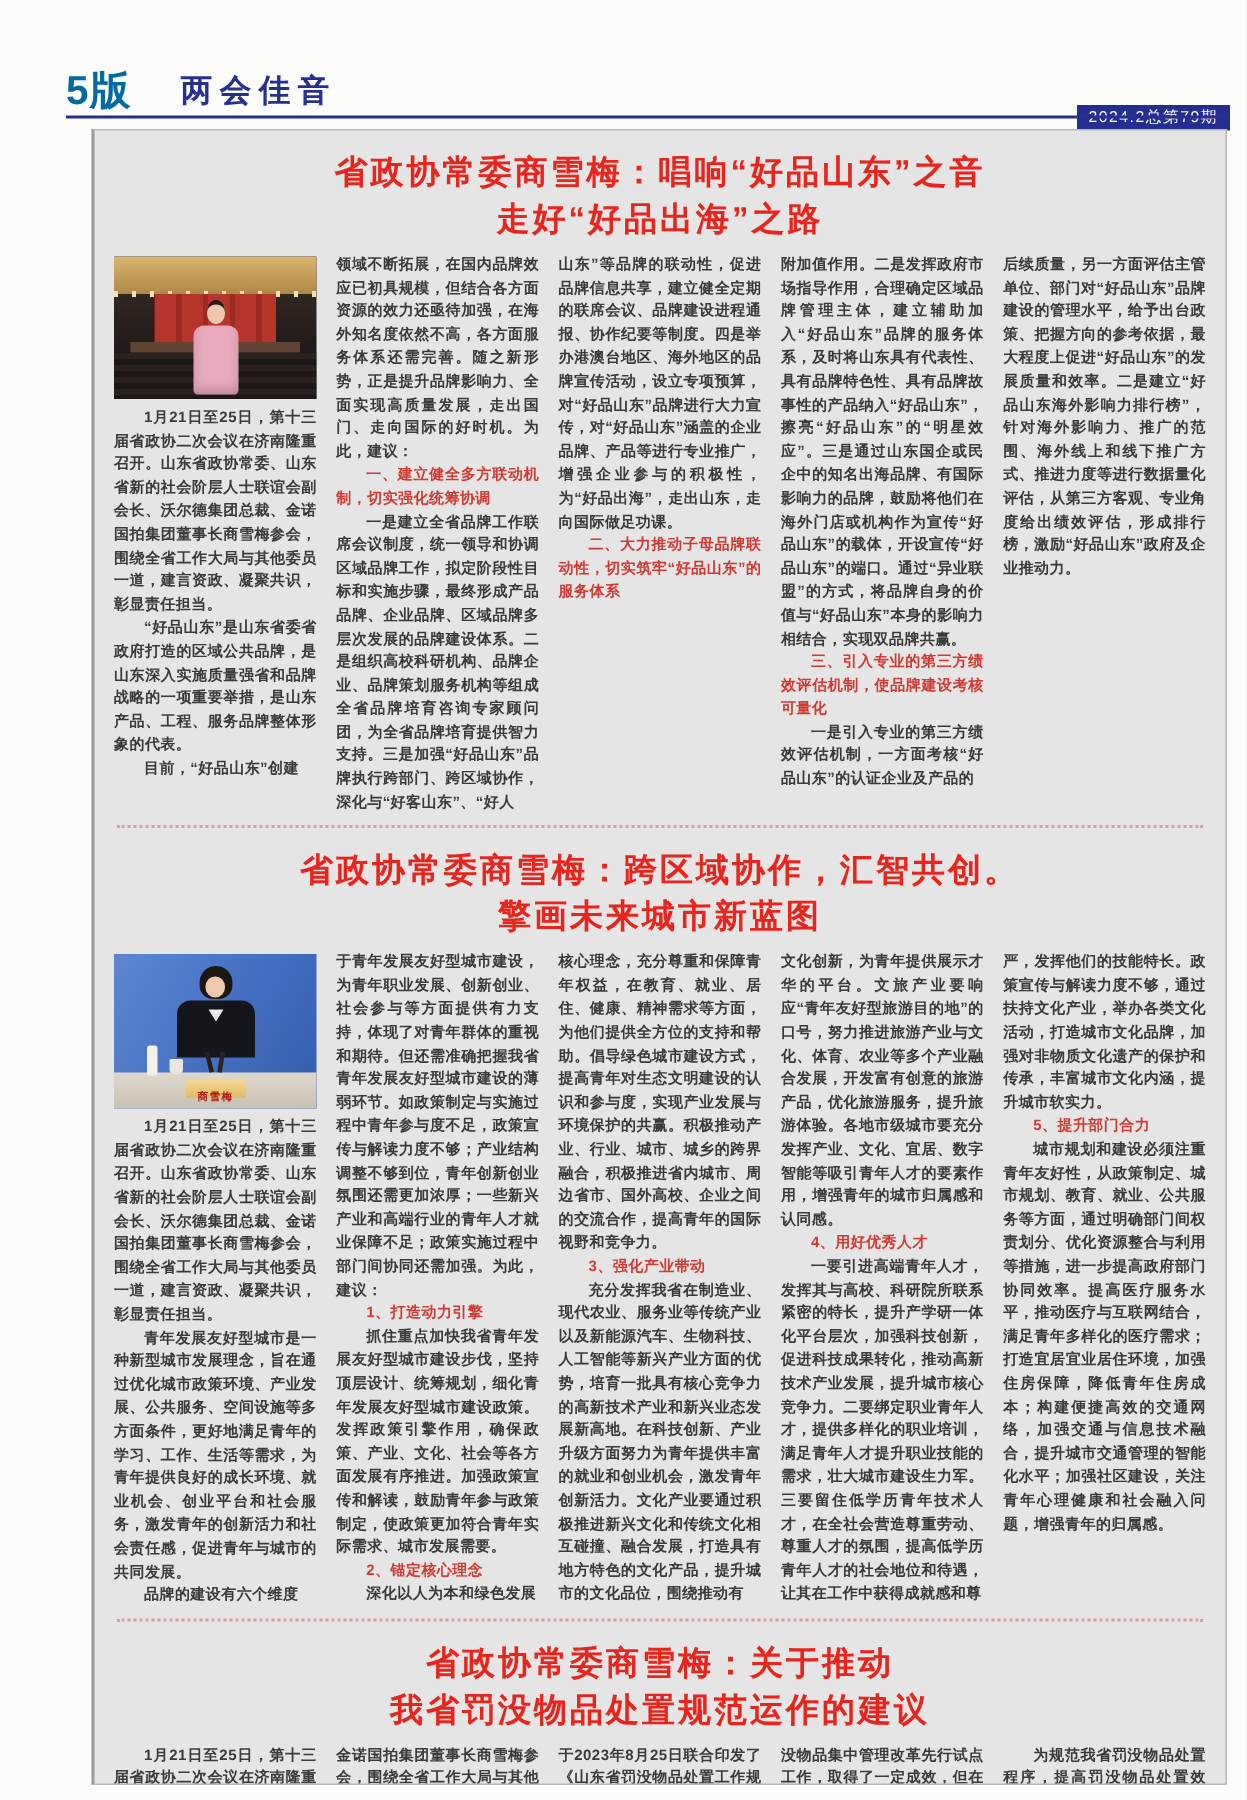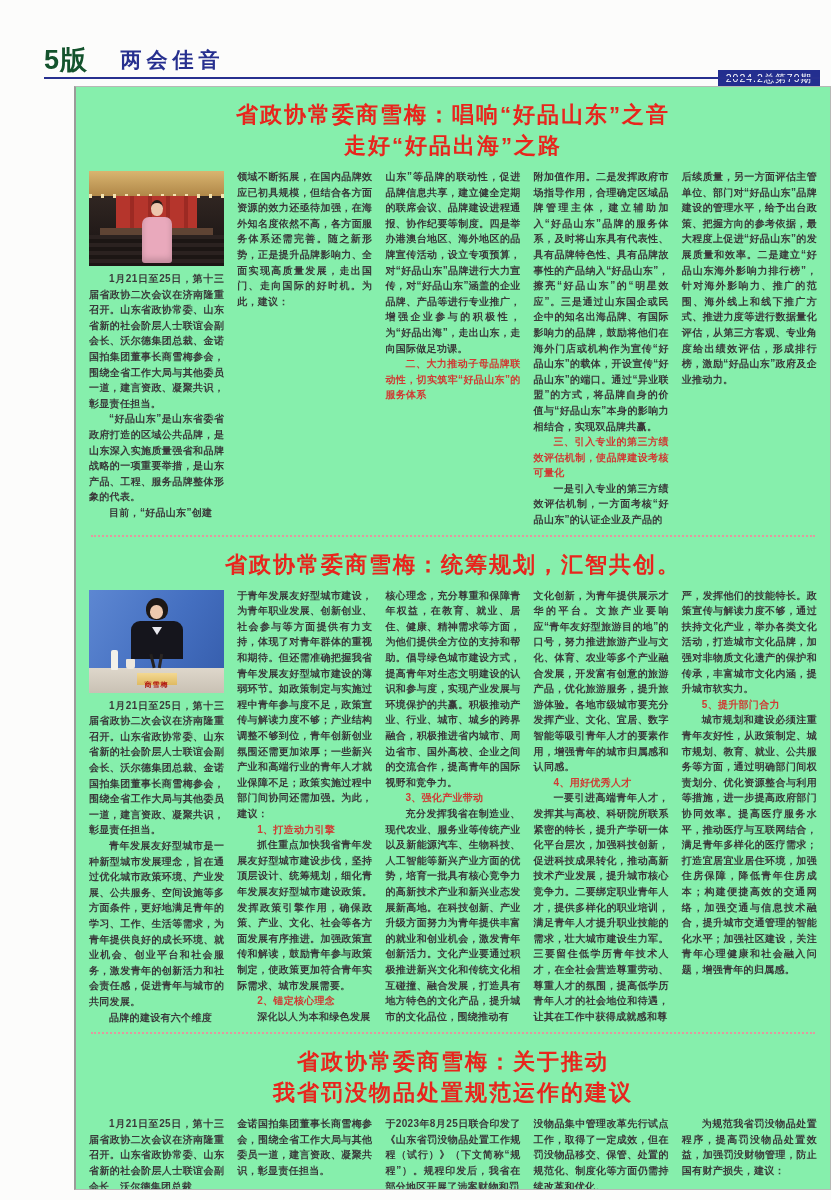--- a/index.html
+++ b/index.html
@@ -6,41 +6,41 @@
   body {
     width:831px; height:1200px; position:relative;
     background:#fcfcfb;
     font-family:"Liberation Sans", sans-serif;
     color:#3a3a3a;
     overflow:hidden;
   }
   
   .masthead { position:absolute; left:44px; top:42px; right:11px; height:34px; }
   .page-no {
-    font-size:27px; font-weight:900; color:#14532d; letter-spacing:1px;
+    font-size:27px; font-weight:900; color:#0369a1; letter-spacing:1px;
     vertical-align:middle;
   }
   .section-title {
     font-size:21px; font-weight:900; color:#27308f; letter-spacing:5px;
     margin-left:28px; vertical-align:middle;
   }
   .issue-badge {
     position:absolute; right:0; top:9px; height:17px; line-height:17px;
     background:#232e8f; color:#ffffff; font-size:10.5px; padding:0 8px;
     letter-spacing:1px;
     margin-top:19px;
   }
   .mast-rule { position:absolute; left:44px; right:11px; top:77px; height:2px; background:#27308f; }
 
   
   .content-box {
     position:absolute; left:61px; top:86px; width:757px; height:1104px;
     border:1px solid #b7b7b5; border-left:2px solid #9b9b99;
-    background:#86efac; box-sizing:border-box;
-    padding:0 13px; overflow:hidden;margin-left:13px;
+    background:#e5e5e5; box-sizing:border-box;
+    padding:0 13px; overflow:hidden;
   }
 
   .headline {
     margin:12px 0 8px 0; text-align:center;
     font-size:22px; line-height:31px; font-weight:900;
     color:#e8251d; letter-spacing:2px;
   }
 
   .cols { display:flex; gap:13px; margin-top:4px; }
   .col { flex:1 1 0; min-width:0; text-align:justify; }
@@ -127,41 +127,44 @@
       <div class="ph-head1"></div>
       <div class="ph-body1"></div>
     </div>
   </div>
           <p class="seg-p">1月21日至25日，第十三届省政协二次会议在济南隆重召开。山东省政协常委、山东省新的社会阶层人士联谊会副会长、沃尔德集团总裁、金诺国拍集团董事长商雪梅参会，围绕全省工作大局与其他委员一道，建言资政、凝聚共识，彰显责任担当。</p>
           <p class="seg-p">“好品山东”是山东省委省政府打造的区域公共品牌，是山东深入实施质量强省和品牌战略的一项重要举措，是山东产品、工程、服务品牌整体形象的代表。</p>
           <p class="seg-p">目前，“好品山东”创建</p>
         </div>
         <div class="col">
           <p class="seg-cont">领域不断拓展，在国内品牌效应已初具规模，但结合各方面资源的效力还亟待加强，在海外知名度依然不高，各方面服务体系还需完善。随之新形势，正是提升品牌影响力、全面实现高质量发展，走出国门、走向国际的好时机。为此，建议：</p>
+          <p class="seg-subhead">一、建立健全多方联动机制，切实强化统筹协调</p>
+          <p class="seg-p">一是建立全省品牌工作联席会议制度，统一领导和协调区域品牌工作，拟定阶段性目标和实施步骤，最终形成产品品牌、企业品牌、区域品牌多层次发展的品牌建设体系。二是组织高校科研机构、品牌企业、品牌策划服务机构等组成全省品牌培育咨询专家顾问团，为全省品牌培育提供智力支持。三是加强“好品山东”品牌执行跨部门、跨区域协作，深化与“好客山东”、“好人</p>
         </div>
         <div class="col">
           <p class="seg-cont">山东”等品牌的联动性，促进品牌信息共享，建立健全定期的联席会议、品牌建设进程通报、协作纪要等制度。四是举办港澳台地区、海外地区的品牌宣传活动，设立专项预算，对“好品山东”品牌进行大力宣传，对“好品山东”涵盖的企业品牌、产品等进行专业推广，增强企业参与的积极性，为“好品出海”，走出山东，走向国际做足功课。</p>
           <p class="seg-subhead">二、大力推动子母品牌联动性，切实筑牢“好品山东”的服务体系</p>
         </div>
         <div class="col">
           <p class="seg-cont">附加值作用。二是发挥政府市场指导作用，合理确定区域品牌管理主体，建立辅助加入“好品山东”品牌的服务体系，及时将山东具有代表性、具有品牌特色性、具有品牌故事性的产品纳入“好品山东”，擦亮“好品山东”的“明星效应”。三是通过山东国企或民企中的知名出海品牌、有国际影响力的品牌，鼓励将他们在海外门店或机构作为宣传“好品山东”的载体，开设宣传“好品山东”的端口。通过“异业联盟”的方式，将品牌自身的价值与“好品山东”本身的影响力相结合，实现双品牌共赢。</p>
           <p class="seg-subhead">三、引入专业的第三方绩效评估机制，使品牌建设考核可量化</p>
           <p class="seg-p">一是引入专业的第三方绩效评估机制，一方面考核“好品山东”的认证企业及产品的</p>
         </div>
         <div class="col">
           <p class="seg-cont">后续质量，另一方面评估主管单位、部门对“好品山东”品牌建设的管理水平，给予出台政策、把握方向的参考依据，最大程度上促进“好品山东”的发展质量和效率。二是建立“好品山东海外影响力排行榜”，针对海外影响力、推广的范围、海外线上和线下推广方式、推进力度等进行数据量化评估，从第三方客观、专业角度给出绩效评估，形成排行榜，激励“好品山东”政府及企业推动力。</p>
         </div>
       </div>
   </section>
 
   <hr class="dotted-divider">
 
   <section>
     <h1 class="headline">
-      <span>省政协常委商雪梅：统筹规划，汇智共创。</span><br>
+      <span>省政协常委商雪梅：跨区域协作，汇智共创。</span><br>
+      <span>擎画未来城市新蓝图</span>
     </h1>
     <div class="cols">
         <div class="col">
           <div class="photo photo2" id="photo-a2">
     <div class="p2-person">
       <div class="p2-hair"></div>
       <div class="p2-face"></div>
       <div class="p2-body"></div>
     </div>
     <div class="p2-collar"></div>

